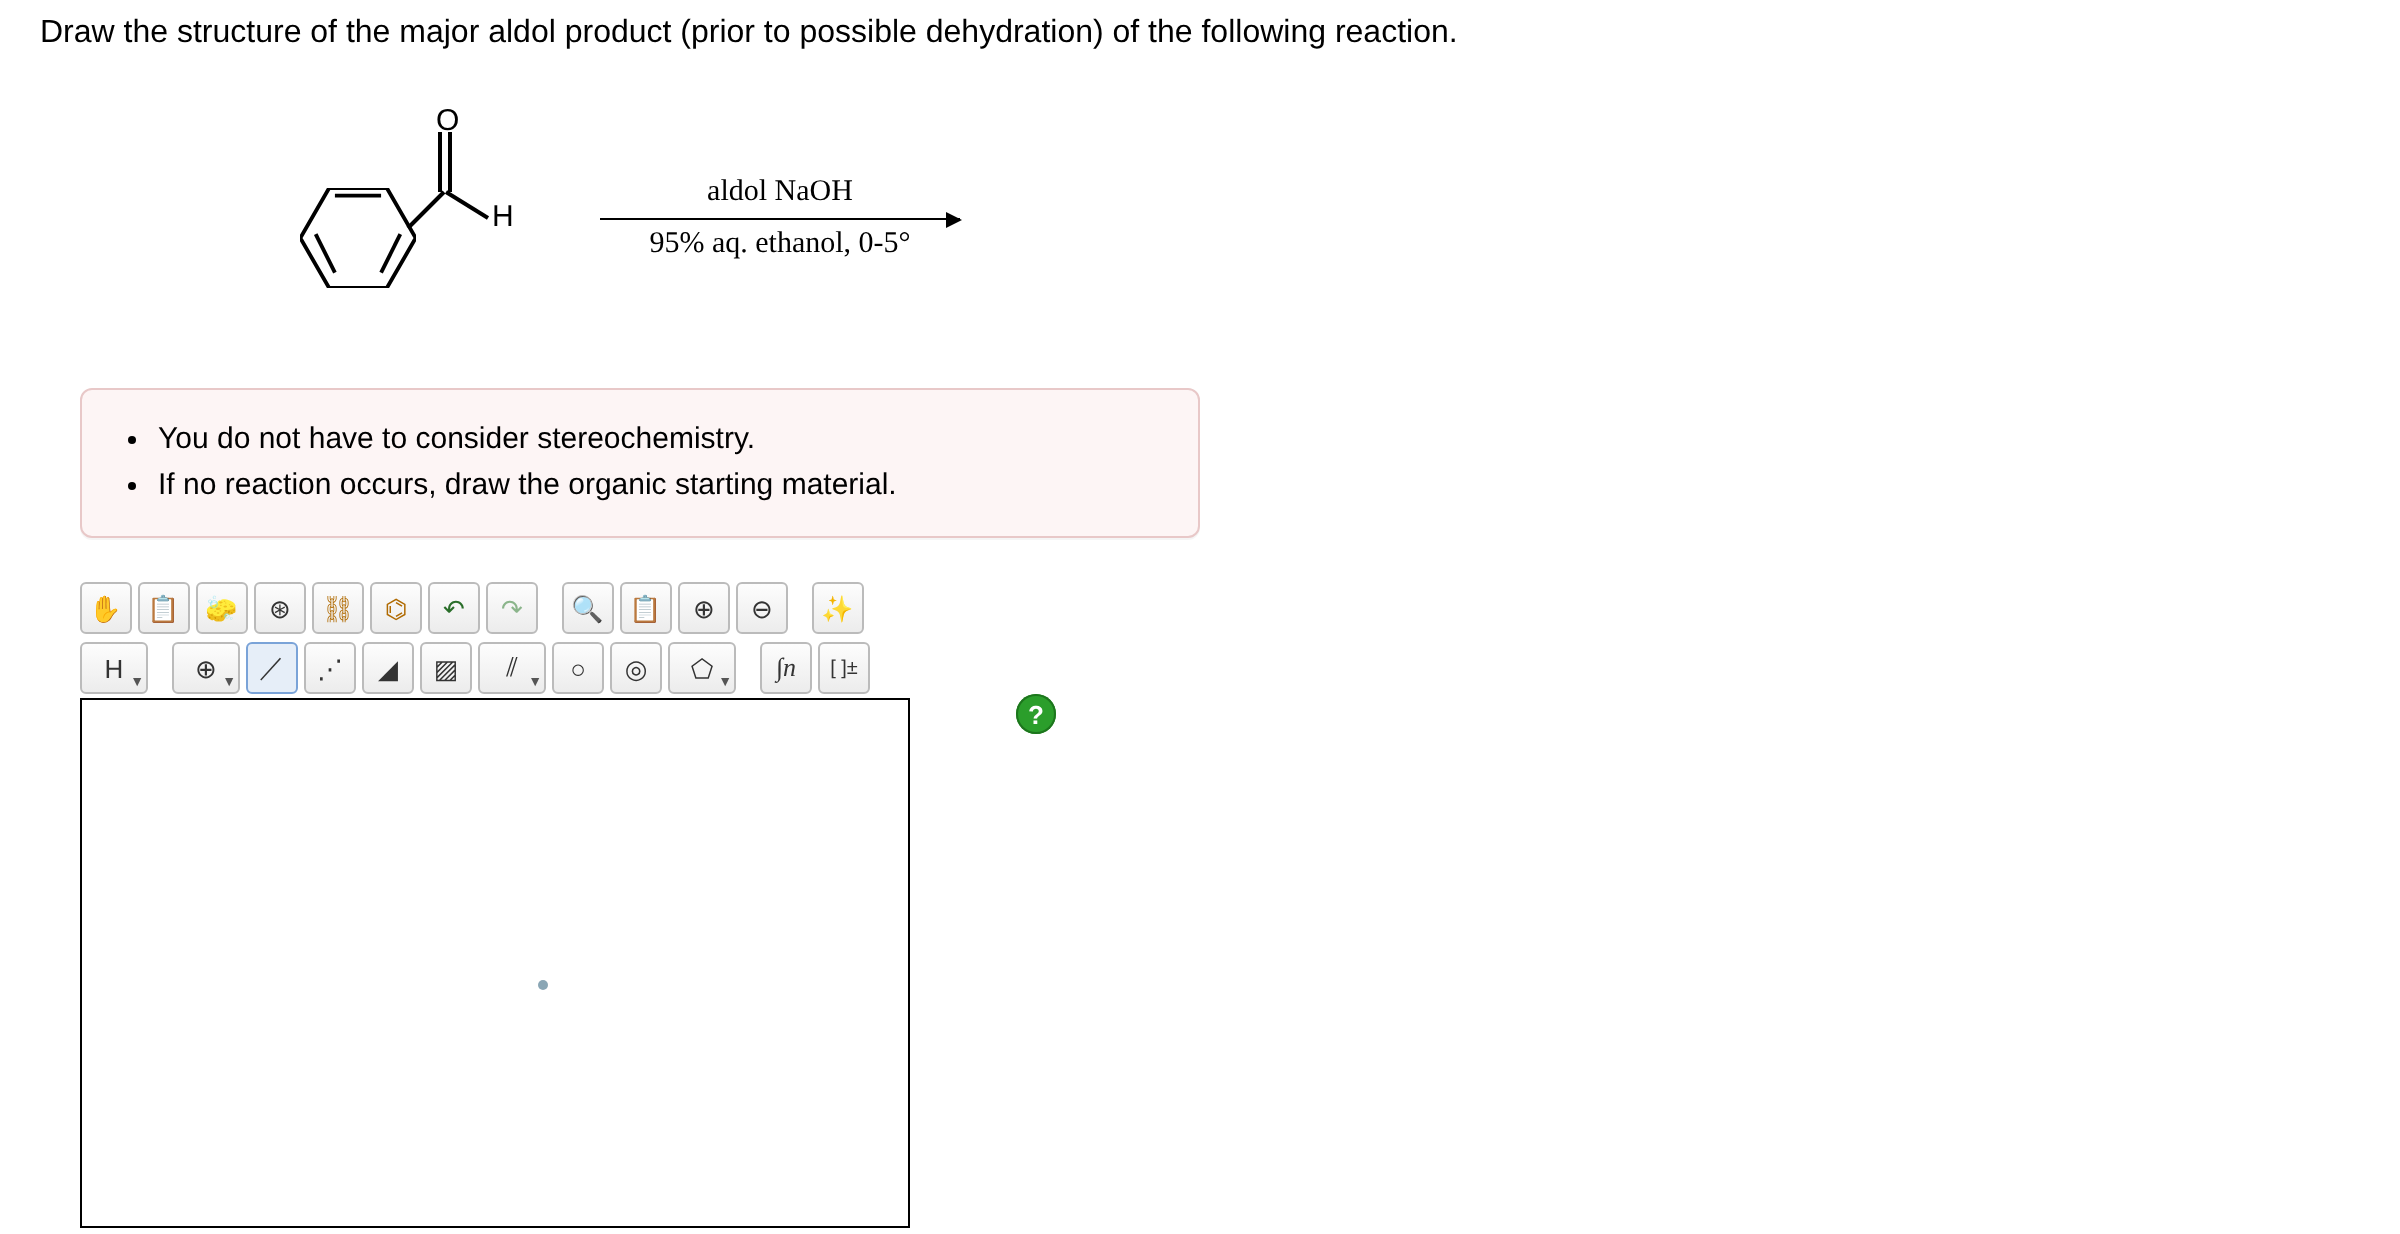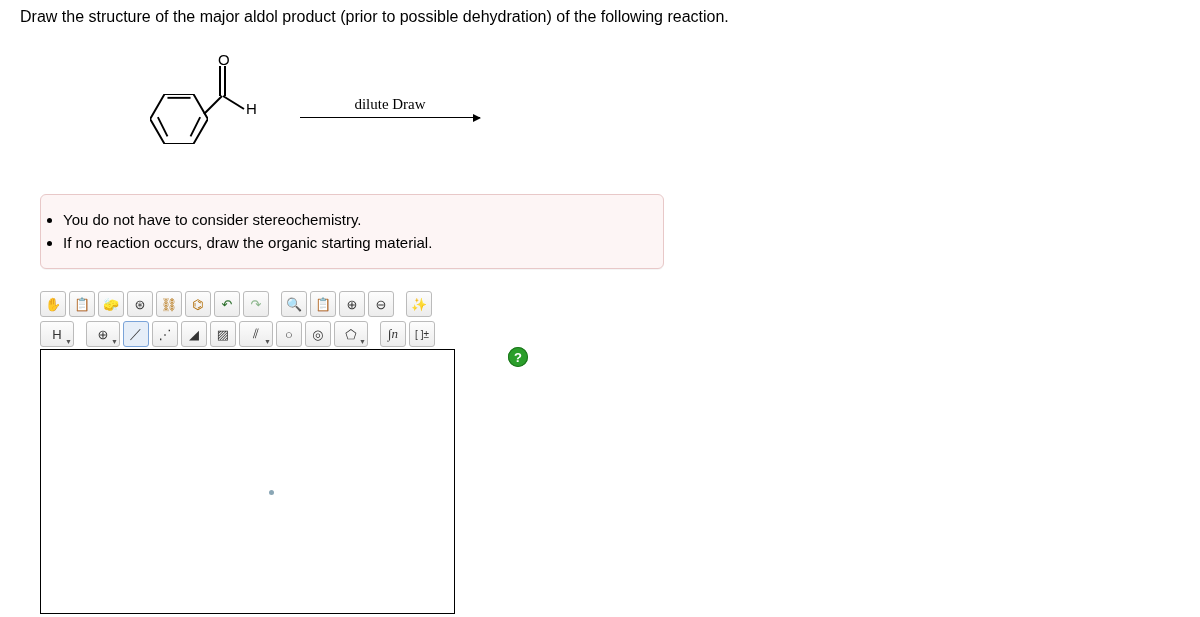--- a/index.html
+++ b/index.html
@@ -7,21 +7,21 @@
   .question { font-size: 16px; margin-bottom: 28px; }
   .reaction-row { display: flex; align-items: center; margin: 10px 0 30px 120px; }
   .molecule { position: relative; width: 120px; height: 110px; }
   .hexagon { position: absolute; left: 10px; top: 40px; width: 58px; height: 50px; }
   .hexagon svg { width: 100%; height: 100%; }
   .aldehyde { position: absolute; left: 52px; top: 0; }
   .h-label { font-family: sans-serif; font-size: 15px; }
   .arrow-block { margin-left: 40px; text-align: center; font-family: 'Times New Roman', serif; font-size: 15px; }
   .arrow-line { border-top: 1px solid #000; width: 180px; position: relative; margin: 4px 0; }
   .arrow-line::after { content: ''; position: absolute; right: -1px; top: -4px; border-left: 8px solid #000; border-top: 4px solid transparent; border-bottom: 4px solid transparent; }
-  .notes-box { border: 1px solid #e8c8c8; background: #fdf5f5; border-radius: 6px; padding: 14px 4px; margin: 20px 0 20px 20px; width: 624px; box-shadow: 0 1px 0 rgba(0,0,0,0.04); }
+  .notes-box { border: 1px solid #e8c8c8; background: #fdf5f5; border-radius: 6px; padding: 14px 20px; margin: 20px 0 20px 20px; width: 560px; box-shadow: 0 1px 0 rgba(0,0,0,0.04); }
   .notes-box ul { list-style: disc; padding-left: 18px; }
   .notes-box li { font-size: 15px; line-height: 1.5; }
   .editor { margin-left: 20px; width: 460px; }
   .toolbar { display: flex; flex-wrap: wrap; gap: 3px; padding: 2px 0; }
   .tbtn { width: 26px; height: 26px; border: 1px solid #bbb; background: linear-gradient(#fdfdfd,#ececec); border-radius: 3px; display: flex; align-items: center; justify-content: center; font-size: 13px; cursor: pointer; color: #333; position: relative; }
   .tbtn.sel { background: #e6eef8; border-color: #7aa3d8; }
   .tbtn .dd { position: absolute; right: 1px; bottom: 1px; font-size: 7px; color: #555; }
   .tbtn.wide { width: 34px; }
   .canvas-wrap { position: relative; }
   .canvas { border: 1px solid #000; border-top: 1px solid #000; width: 415px; height: 265px; background: #fff; position: relative; }
@@ -53,22 +53,23 @@
         <line x1="28" y1="42" x2="28" y2="12" stroke="#000" stroke-width="2"></line>
         <line x1="33" y1="42" x2="33" y2="12" stroke="#000" stroke-width="2"></line>
         <text x="26" y="11" font-size="15" font-family="sans-serif">O</text>
 
         <line x1="31" y1="42" x2="52" y2="55" stroke="#000" stroke-width="2"></line>
       </svg>
       <span class="h-label" style="position:absolute; left:54px; top:46px;">H</span>
     </div>
   </div>
   <div class="arrow-block">
-    <div>dilute  Draw</div>
+    <div>aldol  NaOH</div>
     <div class="arrow-line"></div>
+    <div>95% aq. ethanol, 0-5°</div>
   </div>
 </div>
 
 <div class="notes-box">
   <ul>
     <li>You do not have to consider stereochemistry.</li>
     <li>If no reaction occurs, draw the organic starting material.</li>
   </ul>
 </div>
 

